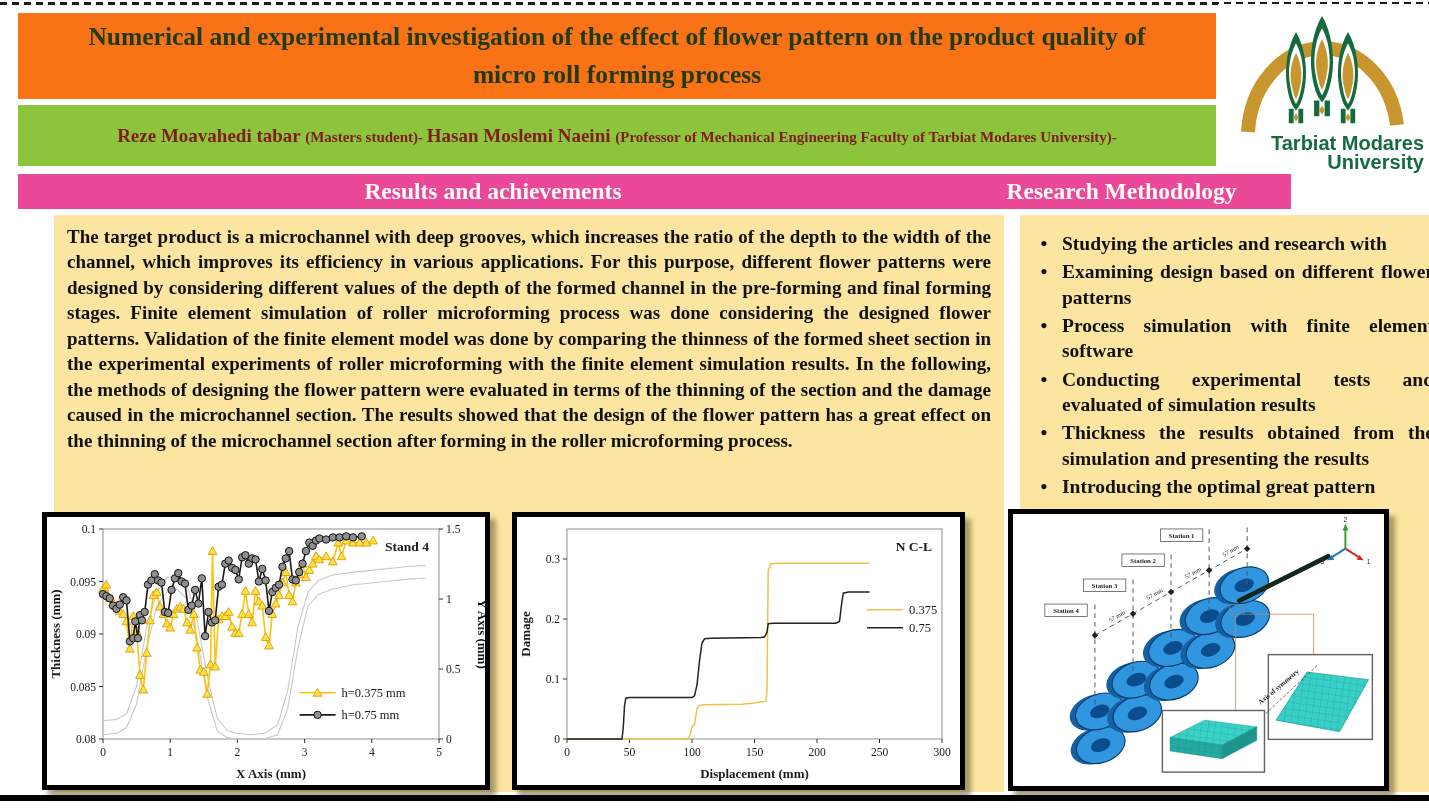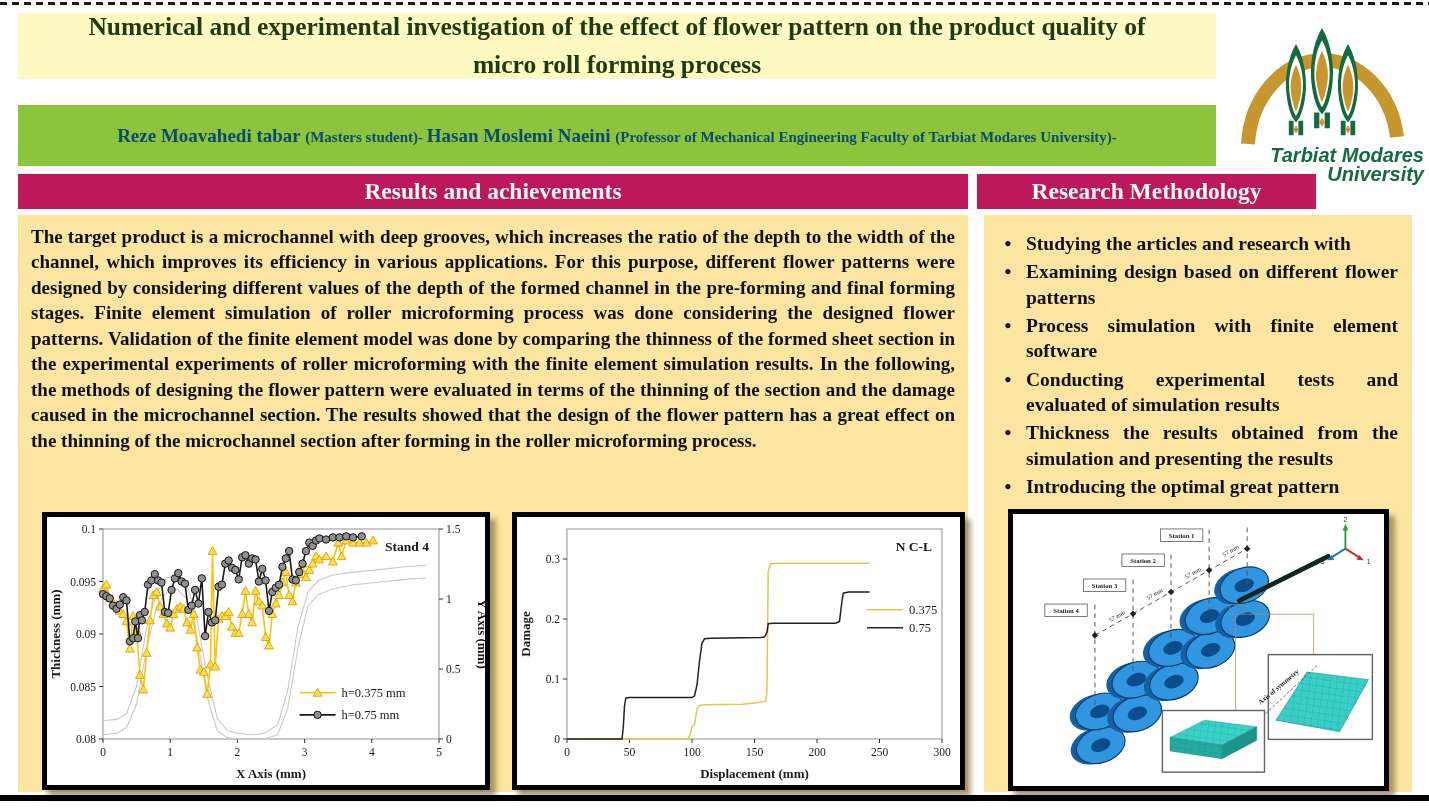--- a/index.html
+++ b/index.html
@@ -2,38 +2,38 @@
 <html><head>
 <meta charset="utf-8">
 <style>
   html,body{margin:0;padding:0;background:#fff;}
   .poster{position:relative;width:1429px;height:809px;background:#fff;overflow:hidden;
           font-family:"Liberation Serif",serif;}
   .top-dotted{position:absolute;top:2px;left:0;width:100%;height:3px;
       background:repeating-linear-gradient(90deg,#1a1a1a 0 7px,transparent 7px 12px);}
   .bottom-bar{position:absolute;top:795px;left:0;width:100%;height:6px;background:#000;}
 
-  .title-banner{position:absolute;top:13px;left:18px;width:1198px;height:66px;background:#fef9c3;
+  .title-banner{position:absolute;top:13px;left:18px;width:1198px;height:86px;background:#f97316;
       display:flex;align-items:center;justify-content:center;text-align:center;}
   .title-banner .t{font-size:25.5px;font-weight:bold;color:#203B12;line-height:1.5;padding:0 46px;}
 
   .authors-banner{position:absolute;top:105px;left:18px;width:1198px;height:61px;background:#8CC43C;
-      display:flex;flex-direction:column;align-items:center;justify-content:center;color:#0c4a6e;}
+      display:flex;flex-direction:column;align-items:center;justify-content:center;color:#7f1d1d;}
   .author-line{text-align:center;line-height:1.55;}
   .a-name{font-size:19px;font-weight:bold;}
   .a-role{font-size:15px;font-weight:bold;}
 
-  .logo-area{position:absolute;top:16px;left:1218px;width:211px;height:172px;background:#fff;font-style:italic;}
-
-  .gold-bar{position:absolute;top:174px;height:35px;background:#be185d;color:#FDFCF5;
+  .logo-area{position:absolute;top:4px;left:1218px;width:211px;height:172px;background:#fff;}
+
+  .gold-bar{position:absolute;top:174px;height:35px;background:#ec4899;color:#FDFCF5;
       display:flex;align-items:center;justify-content:center;font-size:23.5px;font-weight:bold;}
   .gold-left{left:18px;width:950px;}
-  .gold-right{left:977px;width:339px;}
-
-  .tan-panel{position:absolute;top:215px;height:577px;background:#FBE5A0;}
+  .gold-right{left:952px;width:339px;}
+
+  .tan-panel{position:absolute;top:215px;height:577px;background:#FBE5A0;margin-left:36px;}
   .tan-left{left:18px;width:950px;}
   .tan-right{left:984px;width:428px;}
 
   .results-body{margin:0;padding:9px 13px 0 13px;font-size:19px;font-weight:bold;color:#111;
       line-height:1.34;text-align:justify;}
 
   .method-list{list-style:none;margin:0;padding:16px 14px 0 6px;}
   .method-list li{display:flex;font-size:19.5px;font-weight:bold;color:#111;line-height:1.3;margin-bottom:3px;}
   .method-list .bullet{flex:none;width:36px;text-align:center;}
   .method-list .li-text{flex:1;text-align:justify;}

